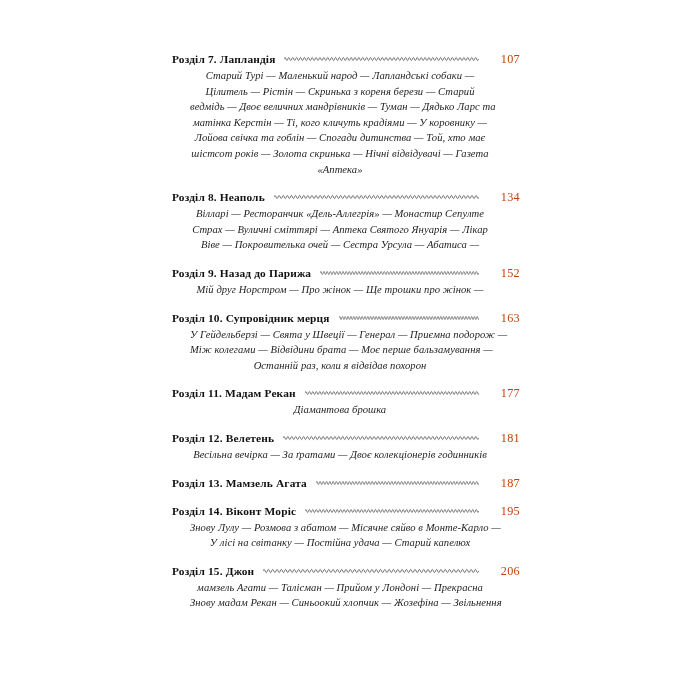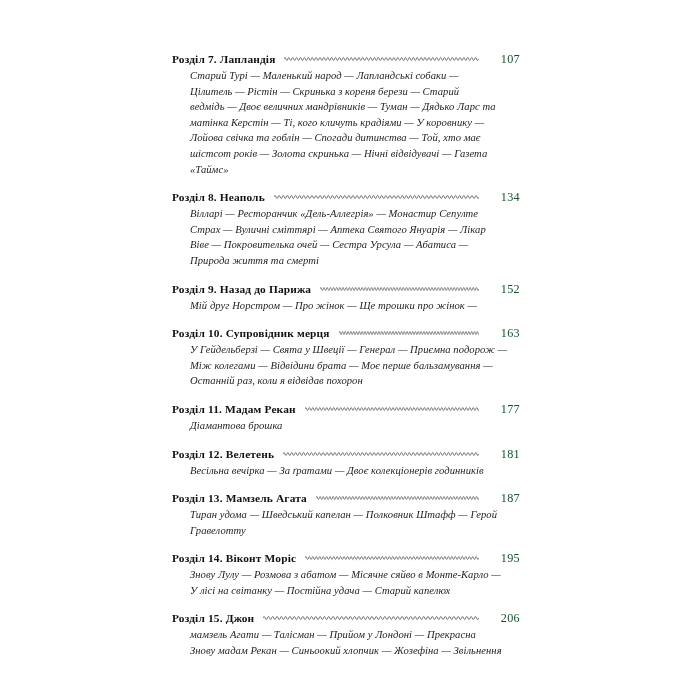--- a/index.html
+++ b/index.html
@@ -69,33 +69,33 @@
     bottom: 1px;
     width: 100%;
     height: 8px;
     display: block;
   }
 
   .page-num {
     flex: 0 0 34px;
     text-align: right;
     font-size: 12.2px;
-    color: #14532d;
+    color: #c2410c;
     font-weight: normal;
     letter-spacing: 0.3px;
   }
 
   .entries {
     margin: 0;
     padding: 0 30px 0 18px;
     font-style: italic;
     font-size: 10.6px;
     line-height: 15.6px;
     color: #232323;
-    text-align: left;
+    text-align: center;
     letter-spacing: 0.05px;
   }
 
   .entries-line {
     display: block;
     white-space: nowrap;
   }
 </style>
 </head>
 <body>
@@ -112,38 +112,37 @@
           </span>
           <span class="page-num">107</span>
         </div>
         <div class="entries">
           <span class="entries-line">Старий Турі — Маленький народ — Лапландські собаки —</span>
           <span class="entries-line">Цілитель — Рістін — Скринька з кореня берези — Старий</span>
           <span class="entries-line">ведмідь — Двоє величних мандрівників — Туман — Дядько Ларс та</span>
           <span class="entries-line">матінка Керстін — Ті, кого кличуть крадіями — У коровнику —</span>
           <span class="entries-line">Лойова свічка та гоблін — Спогади дитинства — Той, хто має</span>
           <span class="entries-line">шістсот років — Золота скринька — Нічні відвідувачі — Газета</span>
-          <span class="entries-line">«Таймс»</span>
+          <span class="entries-line">«Аптека»</span>
         </div>
       </div>
       <div class="chapter">
         <div class="chapter-head">
           <span class="chapter-title">Розділ 8. Неаполь</span>
           <span class="leader">
             <svg viewBox="0 0 300 8" preserveAspectRatio="none">
               <path d="M0 5 q1.5 -3.2 3 0 q1.5 3.2 3 0 q1.5 -3.2 3 0 q1.5 3.2 3 0 q1.5 -3.2 3 0 q1.5 3.2 3 0 q1.5 -3.2 3 0 q1.5 3.2 3 0 q1.5 -3.2 3 0 q1.5 3.2 3 0 q1.5 -3.2 3 0 q1.5 3.2 3 0 q1.5 -3.2 3 0 q1.5 3.2 3 0 q1.5 -3.2 3 0 q1.5 3.2 3 0 q1.5 -3.2 3 0 q1.5 3.2 3 0 q1.5 -3.2 3 0 q1.5 3.2 3 0 q1.5 -3.2 3 0 q1.5 3.2 3 0 q1.5 -3.2 3 0 q1.5 3.2 3 0 q1.5 -3.2 3 0 q1.5 3.2 3 0 q1.5 -3.2 3 0 q1.5 3.2 3 0 q1.5 -3.2 3 0 q1.5 3.2 3 0 q1.5 -3.2 3 0 q1.5 3.2 3 0 q1.5 -3.2 3 0 q1.5 3.2 3 0 q1.5 -3.2 3 0 q1.5 3.2 3 0 q1.5 -3.2 3 0 q1.5 3.2 3 0 q1.5 -3.2 3 0 q1.5 3.2 3 0 q1.5 -3.2 3 0 q1.5 3.2 3 0 q1.5 -3.2 3 0 q1.5 3.2 3 0 q1.5 -3.2 3 0 q1.5 3.2 3 0 q1.5 -3.2 3 0 q1.5 3.2 3 0 q1.5 -3.2 3 0 q1.5 3.2 3 0 q1.5 -3.2 3 0 q1.5 3.2 3 0 q1.5 -3.2 3 0 q1.5 3.2 3 0 q1.5 -3.2 3 0 q1.5 3.2 3 0 q1.5 -3.2 3 0 q1.5 3.2 3 0 q1.5 -3.2 3 0 q1.5 3.2 3 0 q1.5 -3.2 3 0 q1.5 3.2 3 0 q1.5 -3.2 3 0 q1.5 3.2 3 0 q1.5 -3.2 3 0 q1.5 3.2 3 0 q1.5 -3.2 3 0 q1.5 3.2 3 0 q1.5 -3.2 3 0 q1.5 3.2 3 0 q1.5 -3.2 3 0 q1.5 3.2 3 0 q1.5 -3.2 3 0 q1.5 3.2 3 0 q1.5 -3.2 3 0 q1.5 3.2 3 0 q1.5 -3.2 3 0 q1.5 3.2 3 0 q1.5 -3.2 3 0 q1.5 3.2 3 0 q1.5 -3.2 3 0 q1.5 3.2 3 0 q1.5 -3.2 3 0 q1.5 3.2 3 0 q1.5 -3.2 3 0 q1.5 3.2 3 0 q1.5 -3.2 3 0 q1.5 3.2 3 0 q1.5 -3.2 3 0 q1.5 3.2 3 0 q1.5 -3.2 3 0 q1.5 3.2 3 0 q1.5 -3.2 3 0 q1.5 3.2 3 0 q1.5 -3.2 3 0 q1.5 3.2 3 0 q1.5 -3.2 3 0 q1.5 3.2 3 0 q1.5 -3.2 3 0 q1.5 3.2 3 0" fill="none" stroke="#555555" stroke-width="0.9"></path>
             </svg>
           </span>
           <span class="page-num">134</span>
         </div>
         <div class="entries">
           <span class="entries-line">Вілларі — Ресторанчик «Дель-Аллегрія» — Монастир Сепулте</span>
           <span class="entries-line">Страх — Вуличні сміттярі — Аптека Святого Януарія — Лікар</span>
           <span class="entries-line">Віве — Покровителька очей — Сестра Урсула — Абатиса —</span>
-          <span class="entries-line">Природа життя та смерті</span>
         </div>
       </div>
       <div class="chapter">
         <div class="chapter-head">
           <span class="chapter-title">Розділ 9. Назад до Парижа</span>
           <span class="leader">
             <svg viewBox="0 0 300 8" preserveAspectRatio="none">
               <path d="M0 5 q1.5 -3.2 3 0 q1.5 3.2 3 0 q1.5 -3.2 3 0 q1.5 3.2 3 0 q1.5 -3.2 3 0 q1.5 3.2 3 0 q1.5 -3.2 3 0 q1.5 3.2 3 0 q1.5 -3.2 3 0 q1.5 3.2 3 0 q1.5 -3.2 3 0 q1.5 3.2 3 0 q1.5 -3.2 3 0 q1.5 3.2 3 0 q1.5 -3.2 3 0 q1.5 3.2 3 0 q1.5 -3.2 3 0 q1.5 3.2 3 0 q1.5 -3.2 3 0 q1.5 3.2 3 0 q1.5 -3.2 3 0 q1.5 3.2 3 0 q1.5 -3.2 3 0 q1.5 3.2 3 0 q1.5 -3.2 3 0 q1.5 3.2 3 0 q1.5 -3.2 3 0 q1.5 3.2 3 0 q1.5 -3.2 3 0 q1.5 3.2 3 0 q1.5 -3.2 3 0 q1.5 3.2 3 0 q1.5 -3.2 3 0 q1.5 3.2 3 0 q1.5 -3.2 3 0 q1.5 3.2 3 0 q1.5 -3.2 3 0 q1.5 3.2 3 0 q1.5 -3.2 3 0 q1.5 3.2 3 0 q1.5 -3.2 3 0 q1.5 3.2 3 0 q1.5 -3.2 3 0 q1.5 3.2 3 0 q1.5 -3.2 3 0 q1.5 3.2 3 0 q1.5 -3.2 3 0 q1.5 3.2 3 0 q1.5 -3.2 3 0 q1.5 3.2 3 0 q1.5 -3.2 3 0 q1.5 3.2 3 0 q1.5 -3.2 3 0 q1.5 3.2 3 0 q1.5 -3.2 3 0 q1.5 3.2 3 0 q1.5 -3.2 3 0 q1.5 3.2 3 0 q1.5 -3.2 3 0 q1.5 3.2 3 0 q1.5 -3.2 3 0 q1.5 3.2 3 0 q1.5 -3.2 3 0 q1.5 3.2 3 0 q1.5 -3.2 3 0 q1.5 3.2 3 0 q1.5 -3.2 3 0 q1.5 3.2 3 0 q1.5 -3.2 3 0 q1.5 3.2 3 0 q1.5 -3.2 3 0 q1.5 3.2 3 0 q1.5 -3.2 3 0 q1.5 3.2 3 0 q1.5 -3.2 3 0 q1.5 3.2 3 0 q1.5 -3.2 3 0 q1.5 3.2 3 0 q1.5 -3.2 3 0 q1.5 3.2 3 0 q1.5 -3.2 3 0 q1.5 3.2 3 0 q1.5 -3.2 3 0 q1.5 3.2 3 0 q1.5 -3.2 3 0 q1.5 3.2 3 0 q1.5 -3.2 3 0 q1.5 3.2 3 0 q1.5 -3.2 3 0 q1.5 3.2 3 0 q1.5 -3.2 3 0 q1.5 3.2 3 0 q1.5 -3.2 3 0 q1.5 3.2 3 0 q1.5 -3.2 3 0 q1.5 3.2 3 0 q1.5 -3.2 3 0 q1.5 3.2 3 0 q1.5 -3.2 3 0 q1.5 3.2 3 0" fill="none" stroke="#555555" stroke-width="0.9"></path>
             </svg>
           </span>
@@ -200,24 +199,20 @@
       <div class="chapter">
         <div class="chapter-head">
           <span class="chapter-title">Розділ 13. Мамзель Агата</span>
           <span class="leader">
             <svg viewBox="0 0 300 8" preserveAspectRatio="none">
               <path d="M0 5 q1.5 -3.2 3 0 q1.5 3.2 3 0 q1.5 -3.2 3 0 q1.5 3.2 3 0 q1.5 -3.2 3 0 q1.5 3.2 3 0 q1.5 -3.2 3 0 q1.5 3.2 3 0 q1.5 -3.2 3 0 q1.5 3.2 3 0 q1.5 -3.2 3 0 q1.5 3.2 3 0 q1.5 -3.2 3 0 q1.5 3.2 3 0 q1.5 -3.2 3 0 q1.5 3.2 3 0 q1.5 -3.2 3 0 q1.5 3.2 3 0 q1.5 -3.2 3 0 q1.5 3.2 3 0 q1.5 -3.2 3 0 q1.5 3.2 3 0 q1.5 -3.2 3 0 q1.5 3.2 3 0 q1.5 -3.2 3 0 q1.5 3.2 3 0 q1.5 -3.2 3 0 q1.5 3.2 3 0 q1.5 -3.2 3 0 q1.5 3.2 3 0 q1.5 -3.2 3 0 q1.5 3.2 3 0 q1.5 -3.2 3 0 q1.5 3.2 3 0 q1.5 -3.2 3 0 q1.5 3.2 3 0 q1.5 -3.2 3 0 q1.5 3.2 3 0 q1.5 -3.2 3 0 q1.5 3.2 3 0 q1.5 -3.2 3 0 q1.5 3.2 3 0 q1.5 -3.2 3 0 q1.5 3.2 3 0 q1.5 -3.2 3 0 q1.5 3.2 3 0 q1.5 -3.2 3 0 q1.5 3.2 3 0 q1.5 -3.2 3 0 q1.5 3.2 3 0 q1.5 -3.2 3 0 q1.5 3.2 3 0 q1.5 -3.2 3 0 q1.5 3.2 3 0 q1.5 -3.2 3 0 q1.5 3.2 3 0 q1.5 -3.2 3 0 q1.5 3.2 3 0 q1.5 -3.2 3 0 q1.5 3.2 3 0 q1.5 -3.2 3 0 q1.5 3.2 3 0 q1.5 -3.2 3 0 q1.5 3.2 3 0 q1.5 -3.2 3 0 q1.5 3.2 3 0 q1.5 -3.2 3 0 q1.5 3.2 3 0 q1.5 -3.2 3 0 q1.5 3.2 3 0 q1.5 -3.2 3 0 q1.5 3.2 3 0 q1.5 -3.2 3 0 q1.5 3.2 3 0 q1.5 -3.2 3 0 q1.5 3.2 3 0 q1.5 -3.2 3 0 q1.5 3.2 3 0 q1.5 -3.2 3 0 q1.5 3.2 3 0 q1.5 -3.2 3 0 q1.5 3.2 3 0 q1.5 -3.2 3 0 q1.5 3.2 3 0 q1.5 -3.2 3 0 q1.5 3.2 3 0 q1.5 -3.2 3 0 q1.5 3.2 3 0 q1.5 -3.2 3 0 q1.5 3.2 3 0 q1.5 -3.2 3 0 q1.5 3.2 3 0 q1.5 -3.2 3 0 q1.5 3.2 3 0 q1.5 -3.2 3 0 q1.5 3.2 3 0 q1.5 -3.2 3 0 q1.5 3.2 3 0 q1.5 -3.2 3 0 q1.5 3.2 3 0" fill="none" stroke="#555555" stroke-width="0.9"></path>
             </svg>
           </span>
           <span class="page-num">187</span>
         </div>
-        <div class="entries">
-          <span class="entries-line">Тиран удома — Шведський капелан — Полковник Штафф — Герой</span>
-          <span class="entries-line">Гравелотту</span>
-        </div>
       </div>
       <div class="chapter">
         <div class="chapter-head">
           <span class="chapter-title">Розділ 14. Віконт Моріс</span>
           <span class="leader">
             <svg viewBox="0 0 300 8" preserveAspectRatio="none">
               <path d="M0 5 q1.5 -3.2 3 0 q1.5 3.2 3 0 q1.5 -3.2 3 0 q1.5 3.2 3 0 q1.5 -3.2 3 0 q1.5 3.2 3 0 q1.5 -3.2 3 0 q1.5 3.2 3 0 q1.5 -3.2 3 0 q1.5 3.2 3 0 q1.5 -3.2 3 0 q1.5 3.2 3 0 q1.5 -3.2 3 0 q1.5 3.2 3 0 q1.5 -3.2 3 0 q1.5 3.2 3 0 q1.5 -3.2 3 0 q1.5 3.2 3 0 q1.5 -3.2 3 0 q1.5 3.2 3 0 q1.5 -3.2 3 0 q1.5 3.2 3 0 q1.5 -3.2 3 0 q1.5 3.2 3 0 q1.5 -3.2 3 0 q1.5 3.2 3 0 q1.5 -3.2 3 0 q1.5 3.2 3 0 q1.5 -3.2 3 0 q1.5 3.2 3 0 q1.5 -3.2 3 0 q1.5 3.2 3 0 q1.5 -3.2 3 0 q1.5 3.2 3 0 q1.5 -3.2 3 0 q1.5 3.2 3 0 q1.5 -3.2 3 0 q1.5 3.2 3 0 q1.5 -3.2 3 0 q1.5 3.2 3 0 q1.5 -3.2 3 0 q1.5 3.2 3 0 q1.5 -3.2 3 0 q1.5 3.2 3 0 q1.5 -3.2 3 0 q1.5 3.2 3 0 q1.5 -3.2 3 0 q1.5 3.2 3 0 q1.5 -3.2 3 0 q1.5 3.2 3 0 q1.5 -3.2 3 0 q1.5 3.2 3 0 q1.5 -3.2 3 0 q1.5 3.2 3 0 q1.5 -3.2 3 0 q1.5 3.2 3 0 q1.5 -3.2 3 0 q1.5 3.2 3 0 q1.5 -3.2 3 0 q1.5 3.2 3 0 q1.5 -3.2 3 0 q1.5 3.2 3 0 q1.5 -3.2 3 0 q1.5 3.2 3 0 q1.5 -3.2 3 0 q1.5 3.2 3 0 q1.5 -3.2 3 0 q1.5 3.2 3 0 q1.5 -3.2 3 0 q1.5 3.2 3 0 q1.5 -3.2 3 0 q1.5 3.2 3 0 q1.5 -3.2 3 0 q1.5 3.2 3 0 q1.5 -3.2 3 0 q1.5 3.2 3 0 q1.5 -3.2 3 0 q1.5 3.2 3 0 q1.5 -3.2 3 0 q1.5 3.2 3 0 q1.5 -3.2 3 0 q1.5 3.2 3 0 q1.5 -3.2 3 0 q1.5 3.2 3 0 q1.5 -3.2 3 0 q1.5 3.2 3 0 q1.5 -3.2 3 0 q1.5 3.2 3 0 q1.5 -3.2 3 0 q1.5 3.2 3 0 q1.5 -3.2 3 0 q1.5 3.2 3 0 q1.5 -3.2 3 0 q1.5 3.2 3 0 q1.5 -3.2 3 0 q1.5 3.2 3 0 q1.5 -3.2 3 0 q1.5 3.2 3 0 q1.5 -3.2 3 0 q1.5 3.2 3 0" fill="none" stroke="#555555" stroke-width="0.9"></path>
             </svg>
           </span>
           <span class="page-num">195</span>

